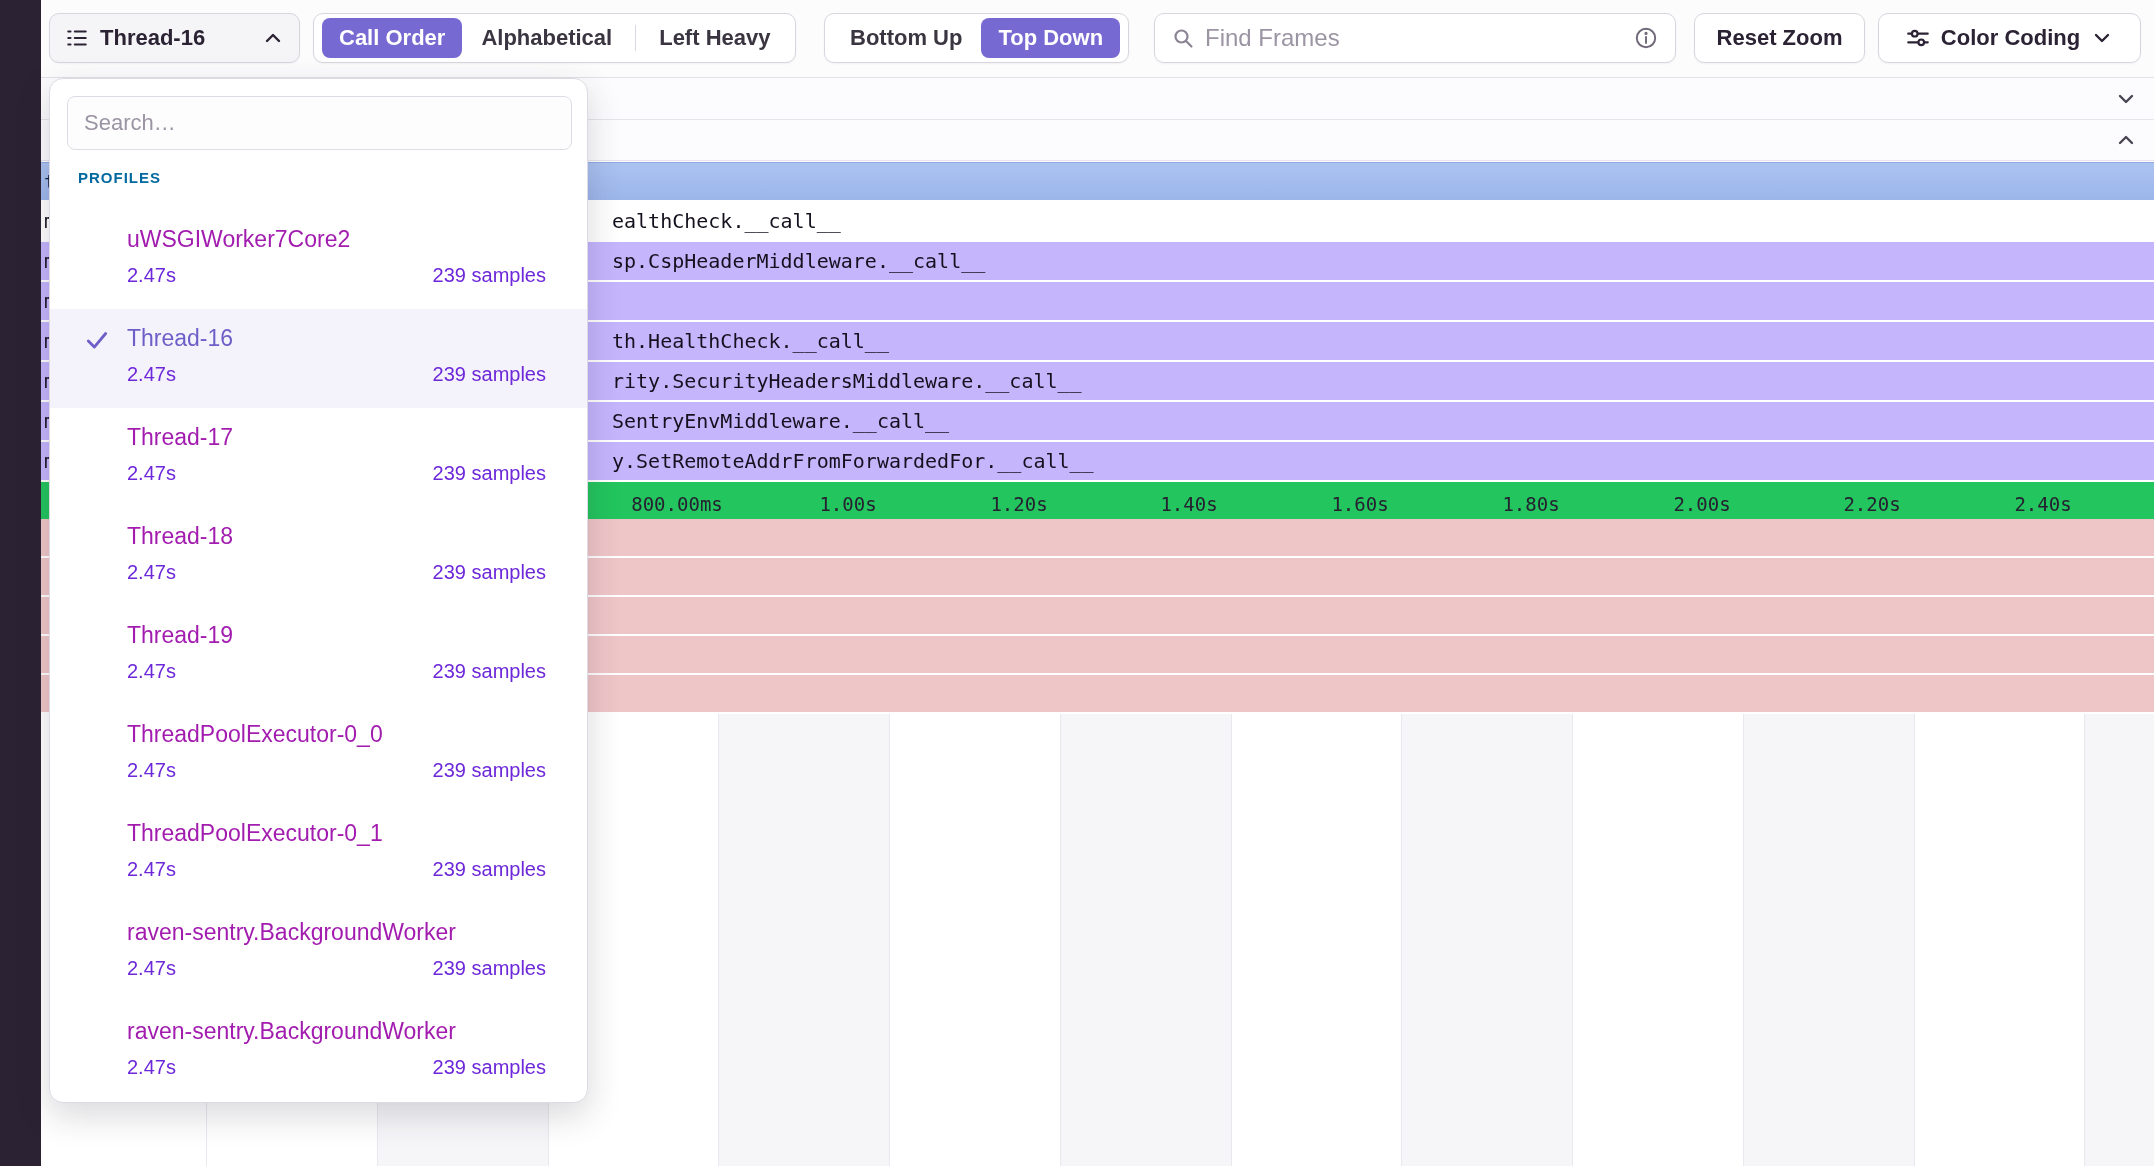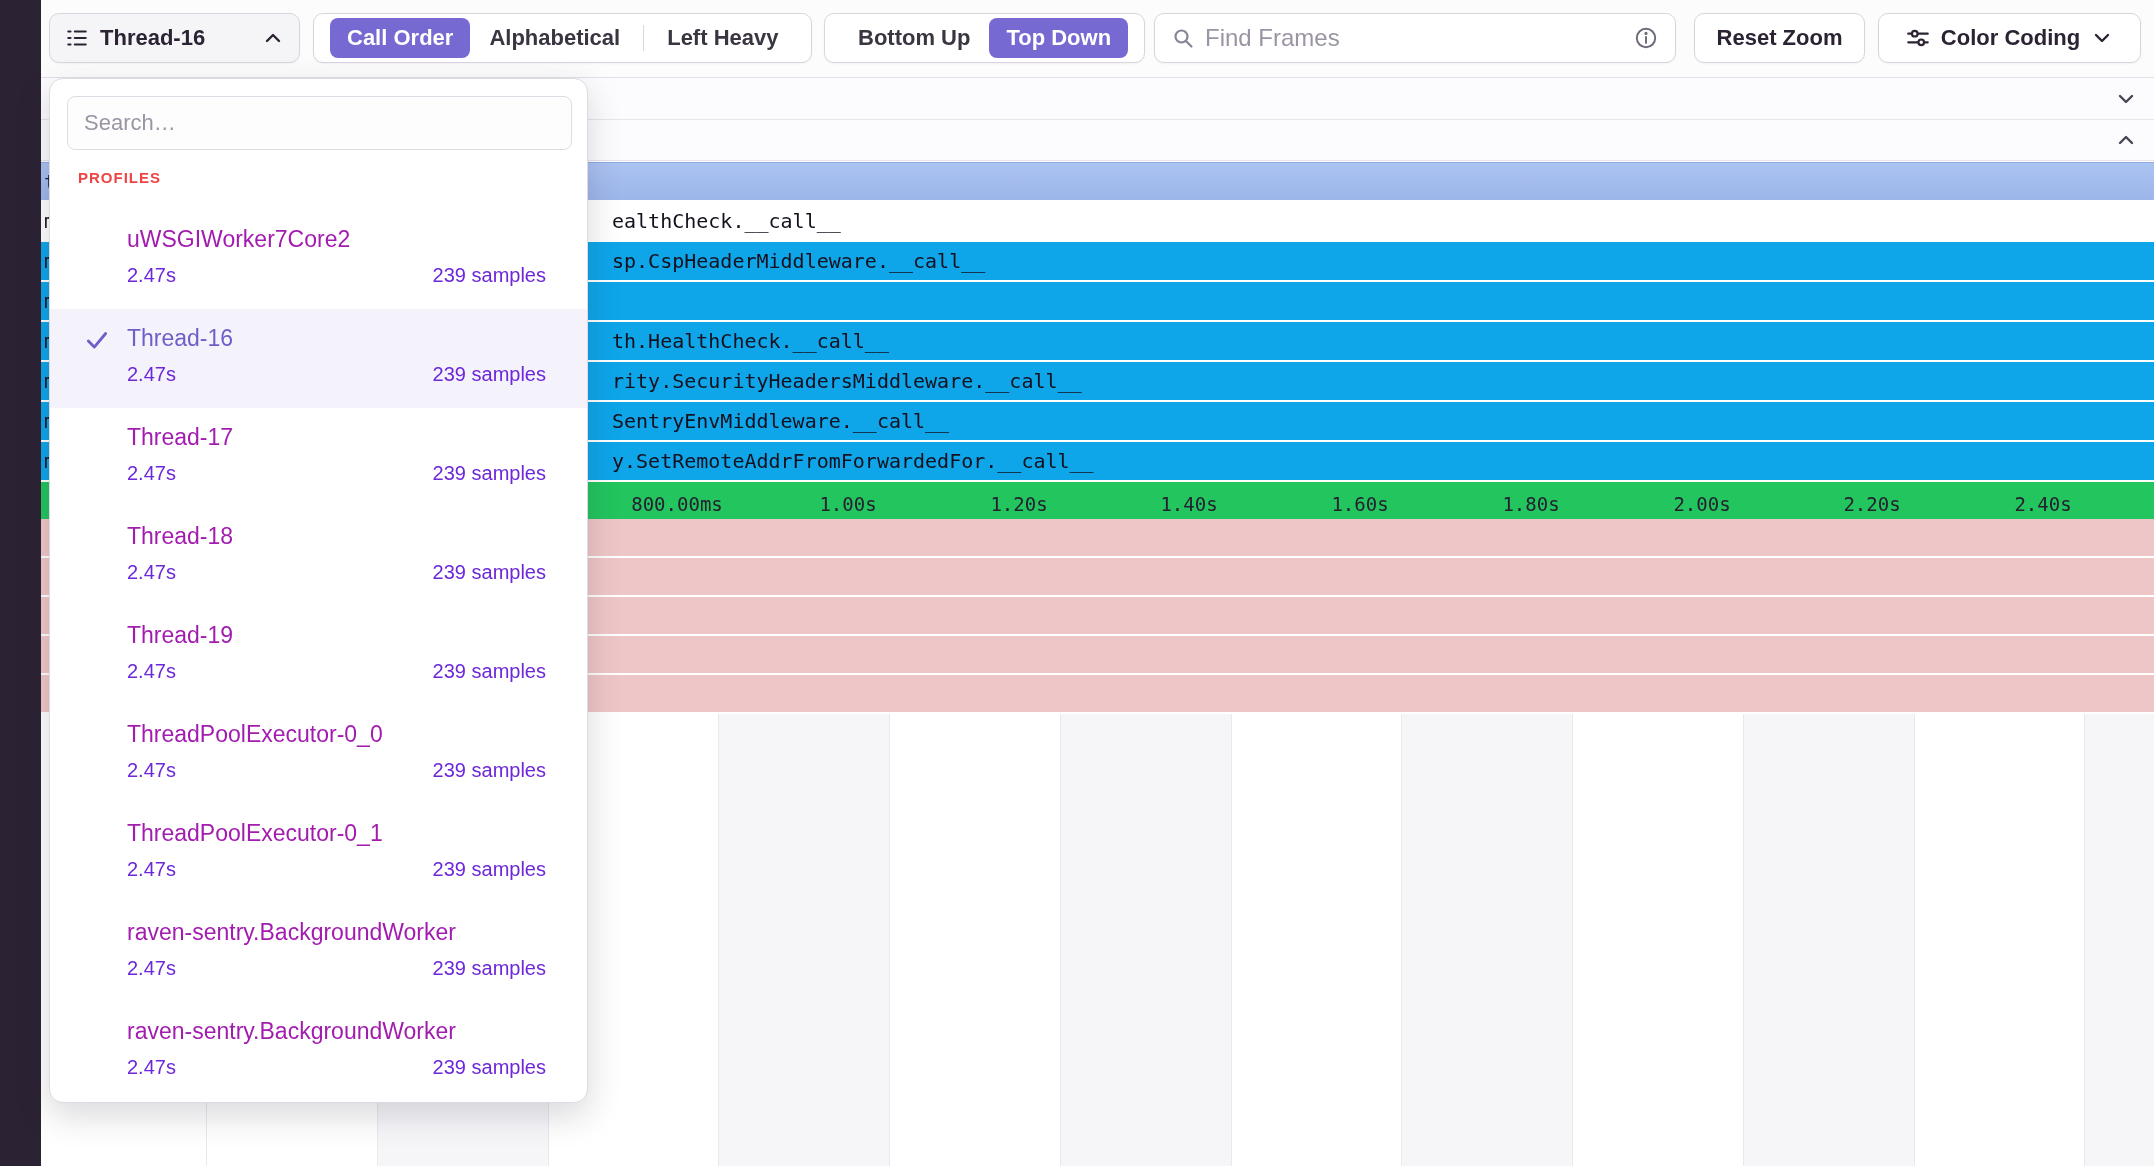--- a/index.html
+++ b/index.html
@@ -33,21 +33,21 @@
     position: absolute; left: 0; top: 84px; width: 100%; height: 39px;
     background: linear-gradient(180deg, #ABC3F1, #9CB6EB);
     border-top: 1px solid #8FA9E5; border-bottom: 1px solid #fff;
     font-family: "DejaVu Sans Mono", monospace; font-size: 20px; color: #101A33;
     display: flex; align-items: center; padding-left: 3px;
   }
 
   .frame-rows { position: absolute; left: 0; top: 124px; width: 100%; height: 280px; }
   .frame-row {
     position: absolute; left: 0; width: 100%; height: 38px;
-    background: #0ea5e9;
+    background: #c4b5fd;
     font-family: "DejaVu Sans Mono", monospace; font-size: 20px; color: #15101D;
   }
   .frame-row:first-child { background: #ffffff; }
   .frame-row .edge-frag { position: absolute; left: 3px; top: 50%; transform: translateY(-50%); }
   .frame-row .frame-label { position: absolute; left: 571px; top: 50%; transform: translateY(-50%); white-space: nowrap; }
 
   .time-axis { position: absolute; left: 0; top: 404px; width: 100%; height: 37px; background: #22c55e; }
   .axis-label {
     position: absolute; bottom: 4px; transform: translateX(-50%);
     font-family: "DejaVu Sans Mono", monospace; font-size: 19px; color: #262130; white-space: nowrap;
@@ -70,21 +70,21 @@
     border: 1px solid #D9D5DE; border-radius: 10px; background: #fff;
     display: flex; align-items: center;
     font-family: "Liberation Sans", sans-serif; font-weight: bold; font-size: 22px; color: #2B2233;
     box-shadow: 0 1px 2px rgba(43,34,51,0.05); cursor: pointer;
   }
   #thread-btn { left: 8px; width: 251px; padding: 0 14px; gap: 10px; background: #F5F4F7; }
   #thread-btn .chev { margin-left: auto; display: flex; }
   .seg-group {
     position: absolute; top: 13px; height: 50px;
     border: 1px solid #D9D5DE; border-radius: 10px; background: #fff;
-    display: flex; align-items: center; padding: 0 16px; gap: 2px;
+    display: flex; align-items: center; padding: 0 8px; gap: 2px;
     box-shadow: 0 1px 2px rgba(43,34,51,0.05);
   }
   #sort-group { left: 272px; }
   #direction-group { left: 783px; }
   .seg-btn {
     height: 40px; border: none; border-radius: 8px; padding: 0 17px; background: transparent;
     font-family: "Liberation Sans", sans-serif; font-weight: bold; font-size: 22px; color: #3A3540; cursor: pointer;
   }
   .seg-btn.active { background: #7669D2; color: #fff; }
   .seg-divider { width: 1px; height: 26px; background: #DBD7E0; margin: 0 4px; }
@@ -107,21 +107,21 @@
   }
   .dd-search {
     position: absolute; left: 17px; top: 17px; width: 505px; height: 54px;
     border: 1px solid #DFDBE4; border-radius: 8px; background: #FDFDFE;
     font-family: "Liberation Sans", sans-serif; font-size: 22px; color: #2B2233;
     padding: 0 16px; outline: none;
   }
   .dd-search::placeholder { color: #9B94A3; }
   .dd-section {
     position: absolute; left: 28px; top: 90px;
-    font-size: 15px; font-weight: bold; letter-spacing: 1px; color: #ef4444;
+    font-size: 15px; font-weight: bold; letter-spacing: 1px; color: #0369a1;
   }
   .profile-list { position: absolute; left: 0; top: 131px; width: 100%; }
   .profile-item { position: relative; height: 99px; padding: 14px 41px 0 77px; cursor: pointer; }
   .profile-item.selected { background: #F4F2FB; }
   .profile-item .check {
     position: absolute; left: 34px; top: 18px; width: 26px; height: 26px;
     color: #6D5FC7; visibility: hidden; display: flex;
   }
   .profile-item.selected .check { visibility: visible; }
   .pi-name { font-size: 23px; color: #a21caf; line-height: 30px; white-space: nowrap; }

